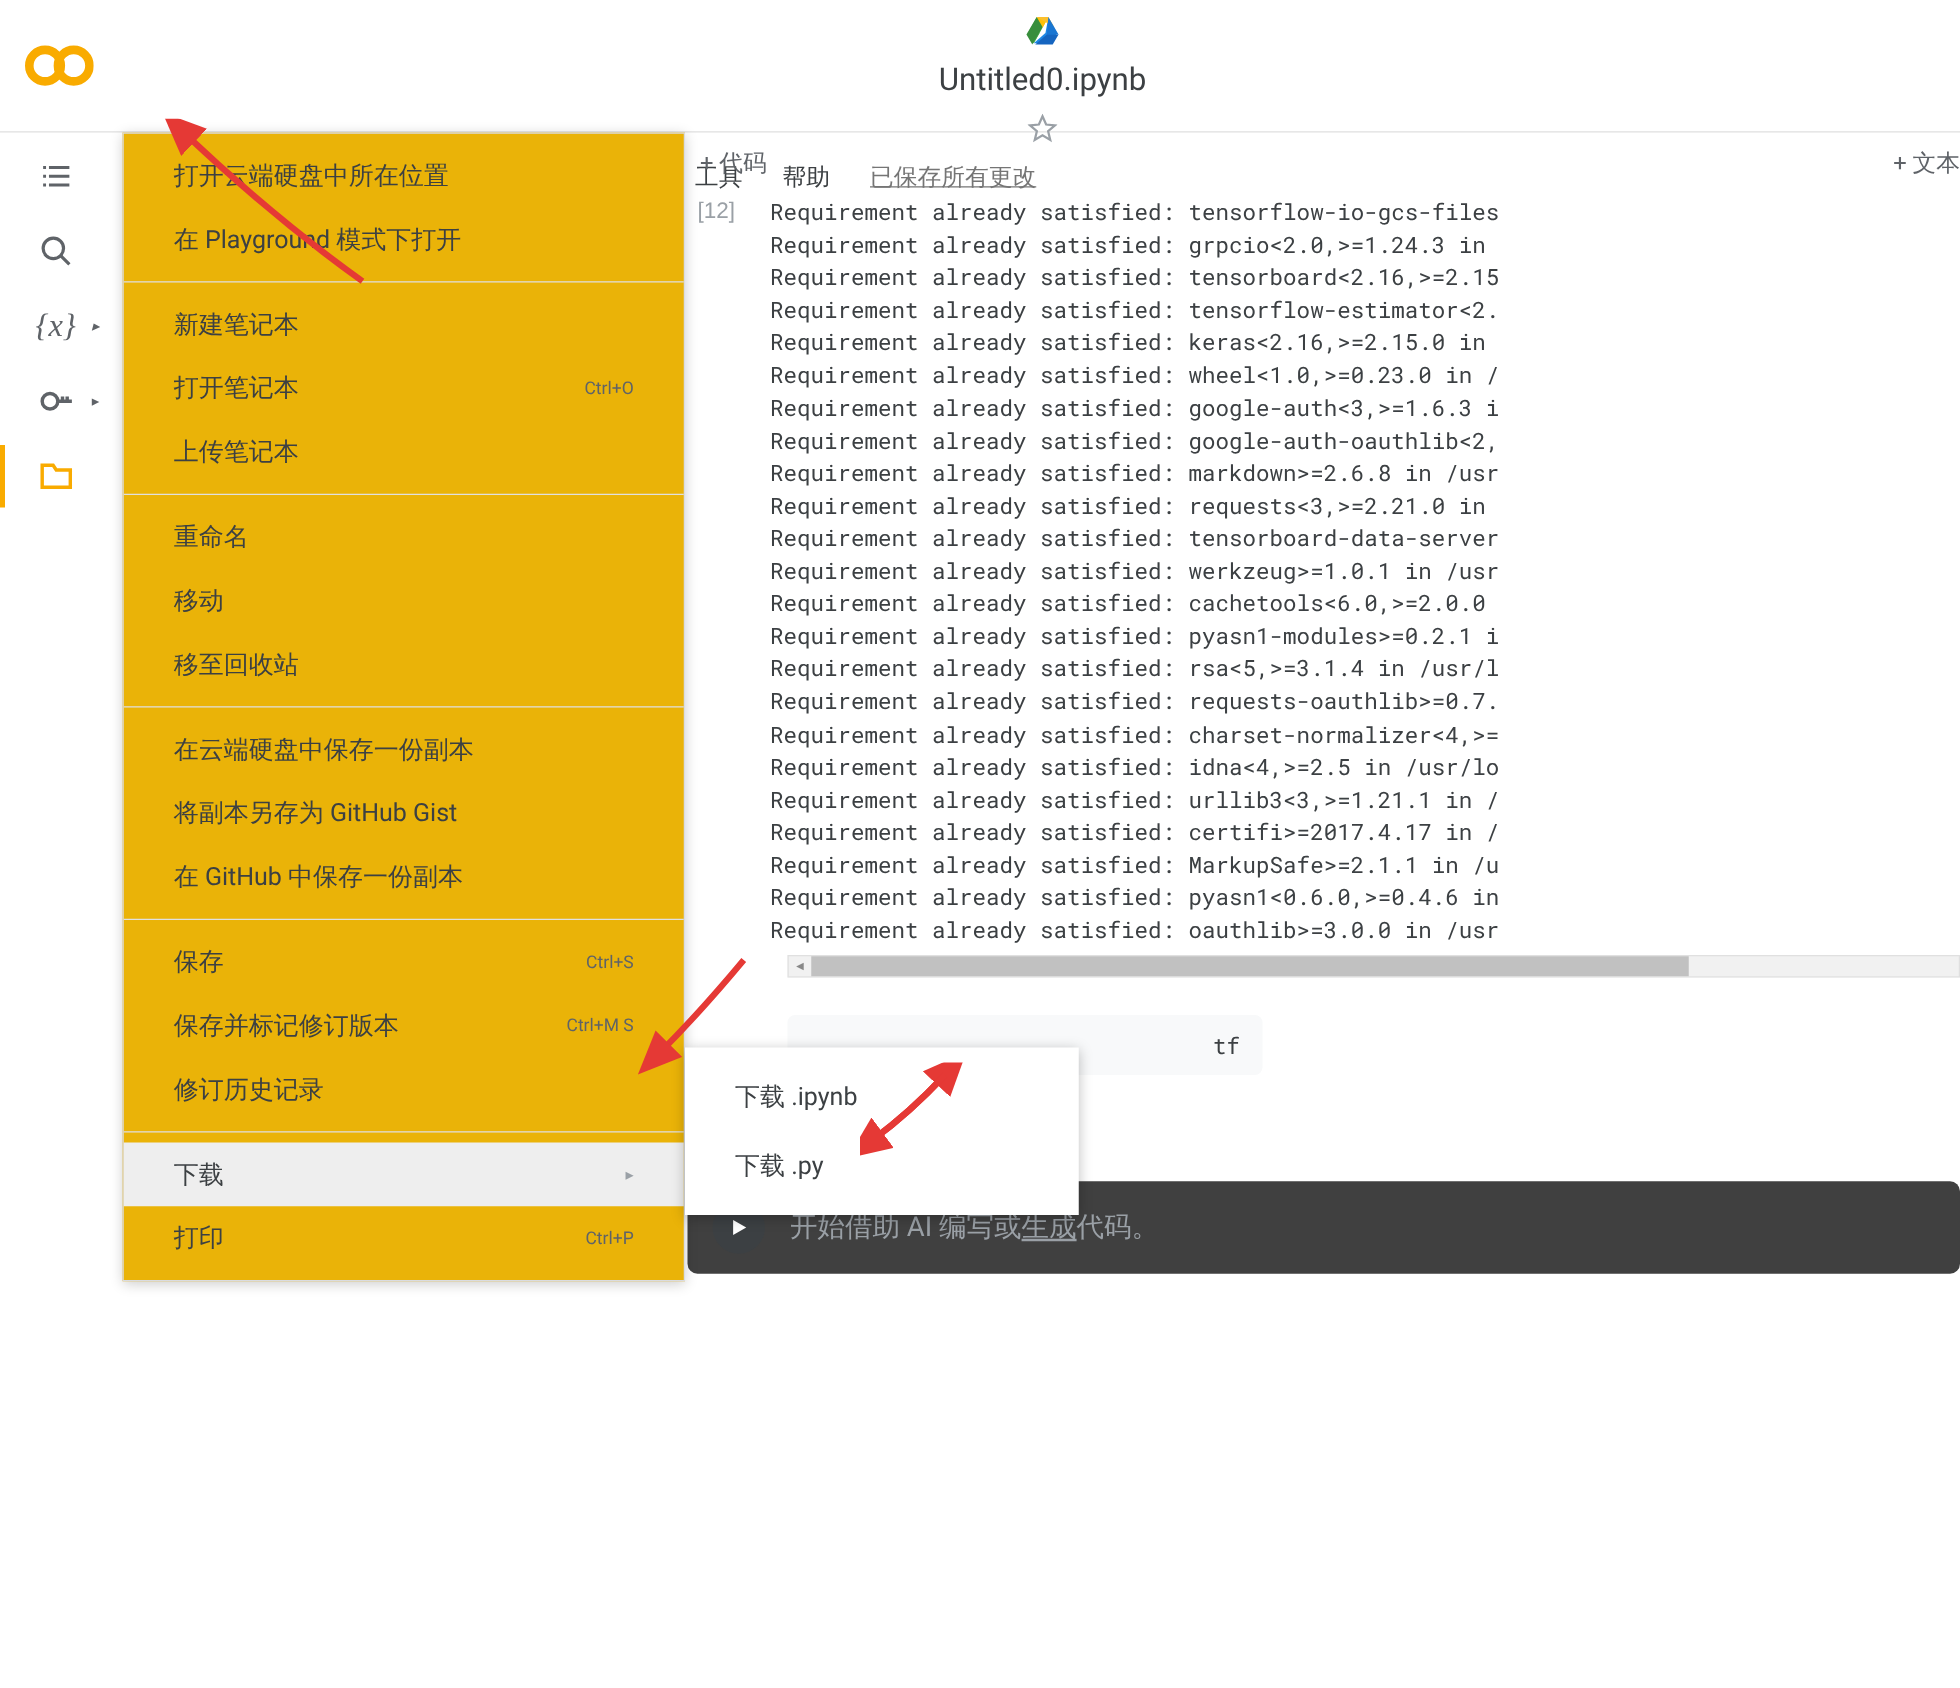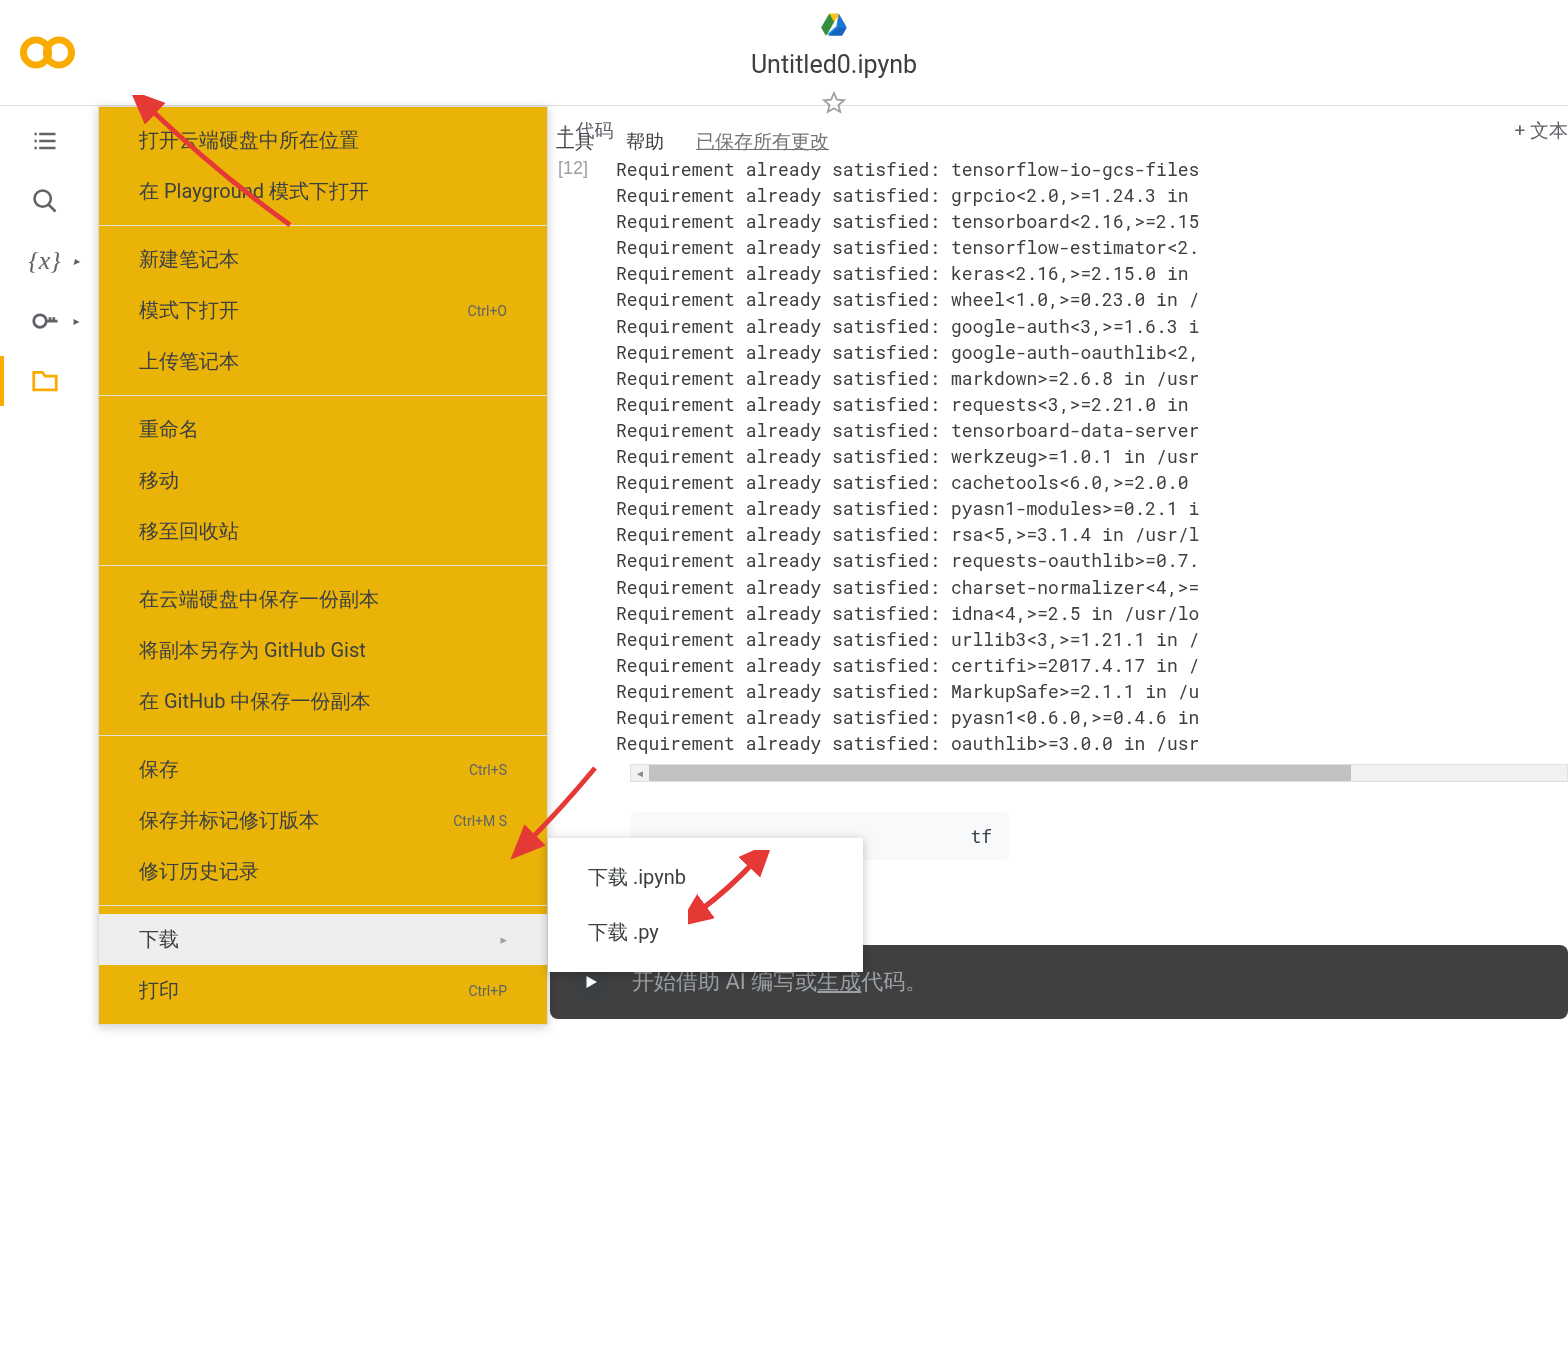--- a/index.html
+++ b/index.html
@@ -197,21 +197,21 @@
       </div>
       <div class="menu-entry">
         <span>在 Playground 模式下打开</span>
       </div>
     </div>
     <div class="menu-section">
       <div class="menu-entry">
         <span>新建笔记本</span>
       </div>
       <div class="menu-entry">
-        <span>模式下打开</span>
+        <span>打开笔记本</span>
         <span class="menu-shortcut">Ctrl+O</span>
       </div>
       <div class="menu-entry">
         <span>上传笔记本</span>
       </div>
     </div>
     <div class="menu-section">
       <div class="menu-entry">
         <span>重命名</span>
       </div>

